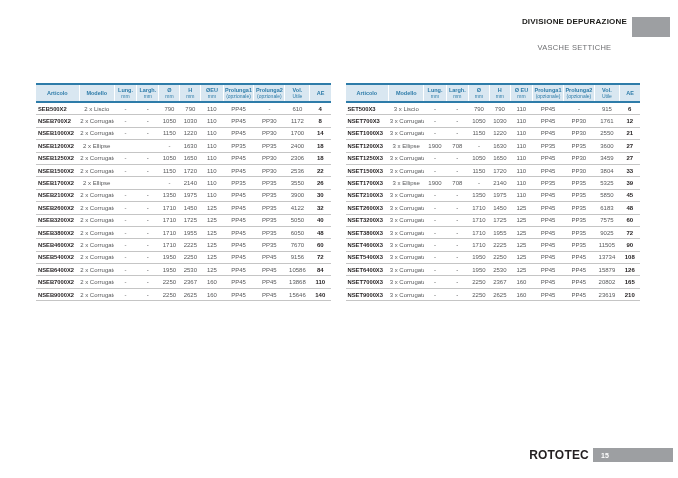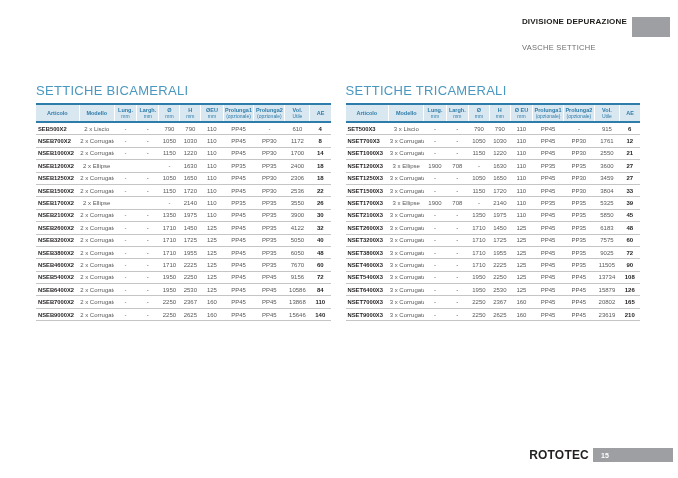--- a/index.html
+++ b/index.html
@@ -8,21 +8,21 @@
     width:678px;height:478px;
     background:#ffffff;
     font-family:"Liberation Sans", sans-serif;
     overflow:hidden;
   }
   
   .page-header{
     position:absolute;top:17px;right:8px;
     display:flex;align-items:flex-start;gap:5px;
   }
-  .header-text{text-align:left;}
+  .header-text{text-align:center;}
   .division{font-size:8px;font-weight:bold;color:#1d1d1b;letter-spacing:.2px;line-height:9px;}
   .section-sub{font-size:7.5px;color:#6d6e71;letter-spacing:.3px;line-height:8px;margin-top:18px;}
   .header-block{width:38px;height:20px;background:#9d9fa2;}
   
   .content{
     position:absolute;top:83px;left:36px;right:38px;
     display:flex;gap:15px;
   }
   .table-section{flex:1;min-width:0;}
   .table-title{
@@ -87,21 +87,20 @@
   <div class="page-header">
     <div class="header-text">
       <div class="division">DIVISIONE DEPURAZIONE</div>
       <div class="section-sub">VASCHE SETTICHE</div>
     </div>
     <div class="header-block"></div>
   </div>
 
   <div class="content">
     <section class="table-section">
-      <h2 class="table-title">SETTICHE BICAMERALI</h2>
       <table>
           <thead>
             <tr>
               <th class="col-articolo">
                 <div class="h1">Articolo</div>
               </th>
               <th class="col-modello">
                 <div class="h1">Modello</div>
               </th>
               <th class="col-lung">
@@ -347,21 +346,20 @@
               <td class="col-eu">160</td>
               <td class="col-prolunga1">PP45</td>
               <td class="col-prolunga2">PP45</td>
               <td class="col-vol">15646</td>
               <td class="col-ae">140</td>
             </tr>
           </tbody>
         </table>
     </section>
     <section class="table-section">
-      <h2 class="table-title">SETTICHE TRICAMERALI</h2>
       <table>
           <thead>
             <tr>
               <th class="col-articolo">
                 <div class="h1">Articolo</div>
               </th>
               <th class="col-modello">
                 <div class="h1">Modello</div>
               </th>
               <th class="col-lung">

